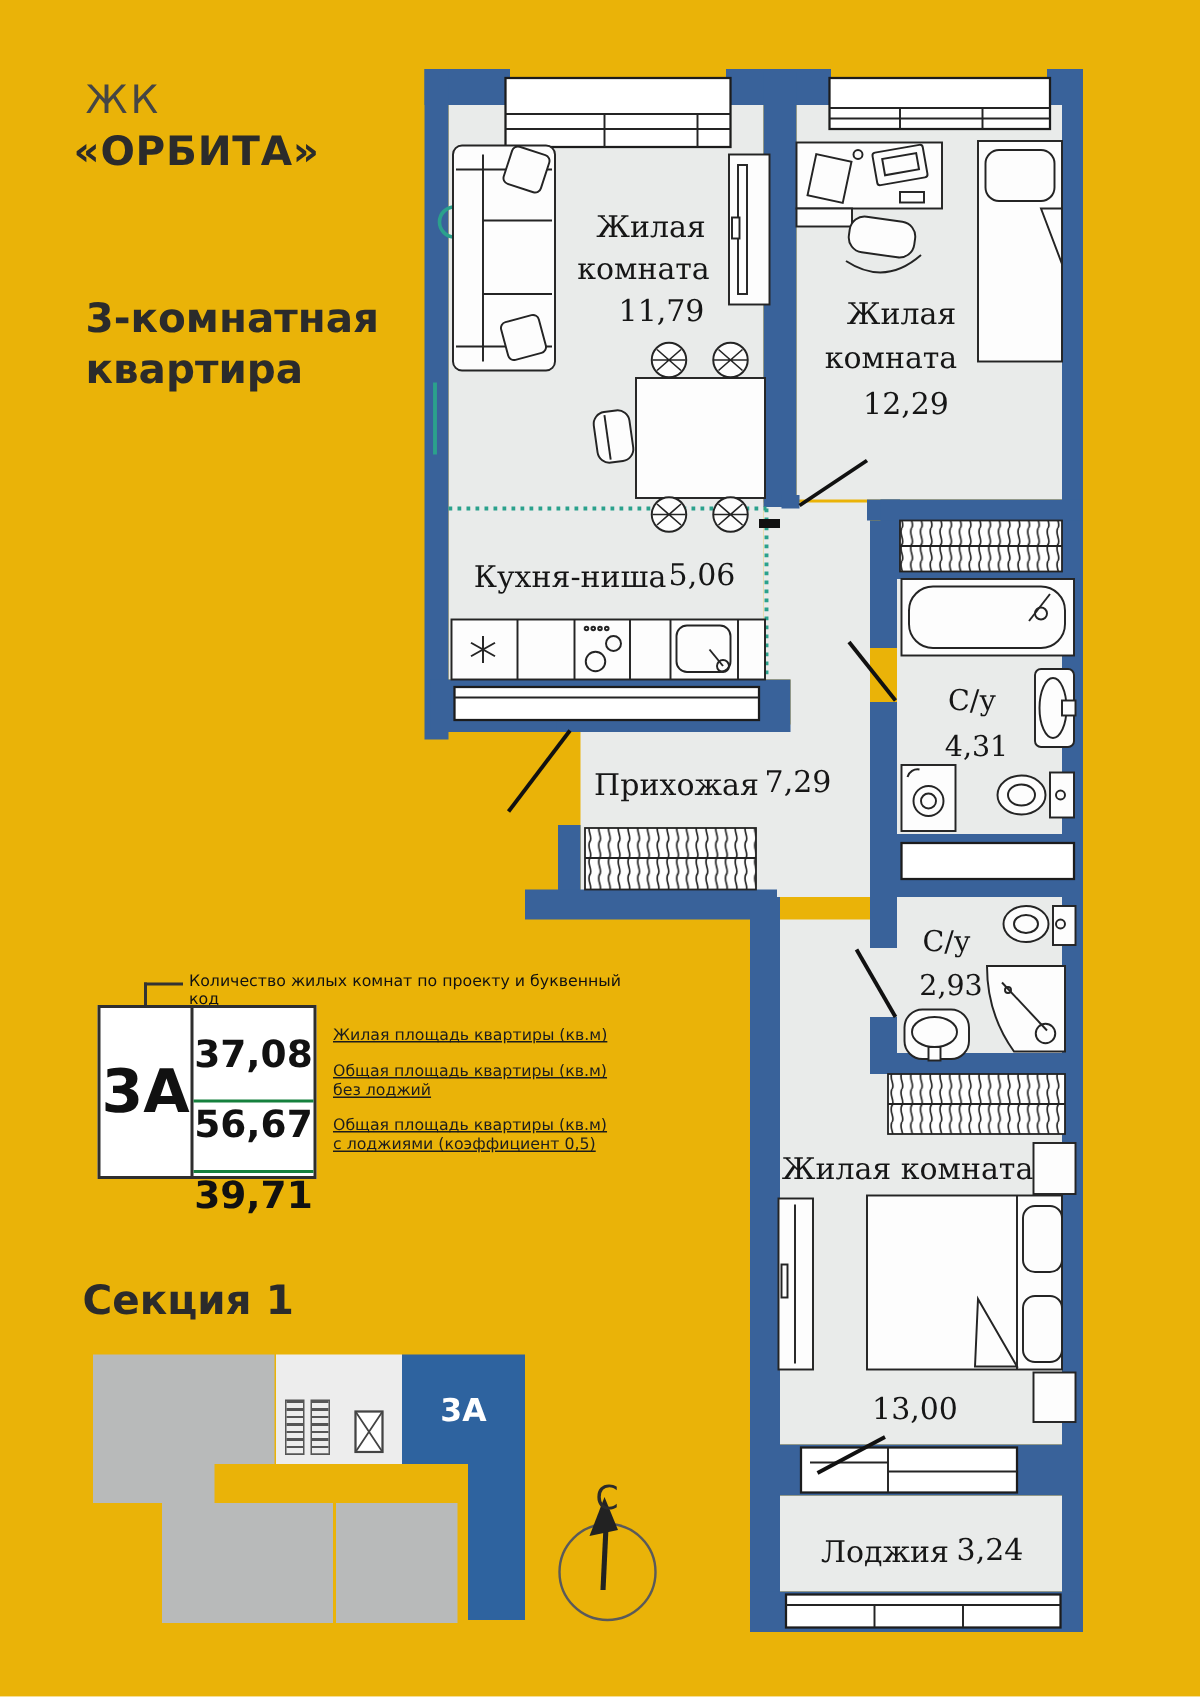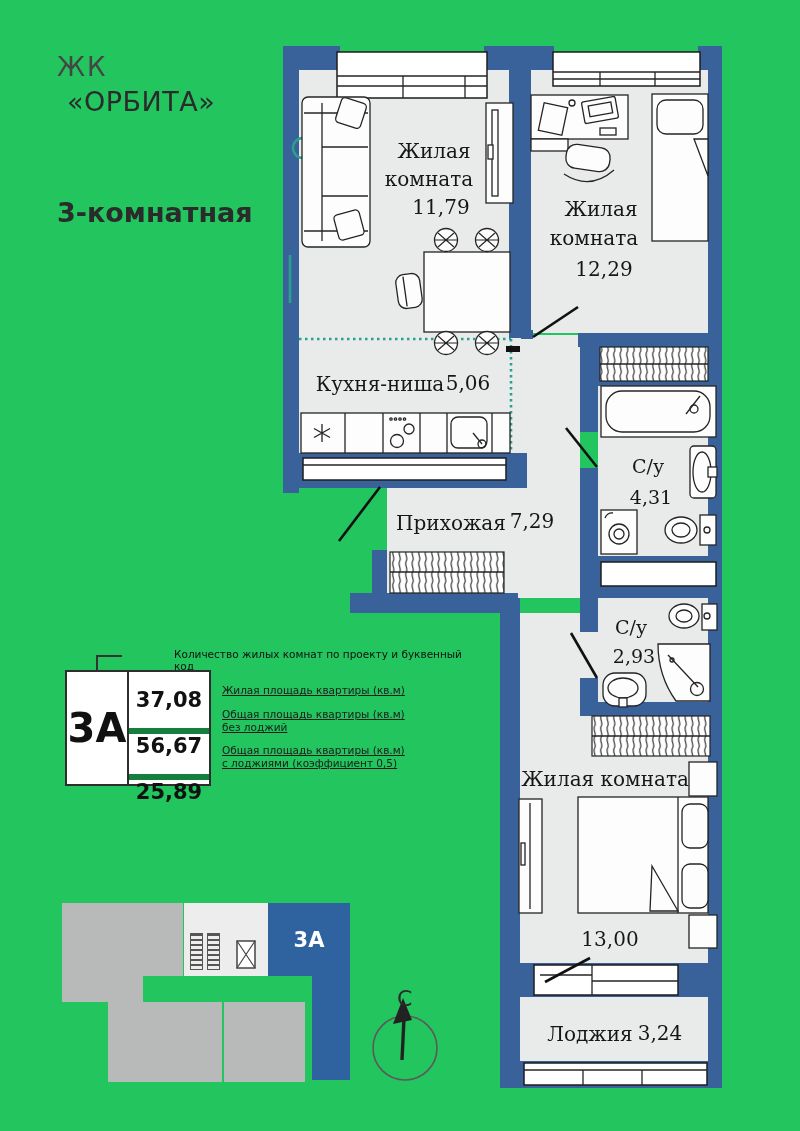--- a/index.html
+++ b/index.html
@@ -1,31 +1,31 @@
 <!DOCTYPE html>
 <html><head>
 <meta charset="utf-8">
 <style>
   html,body{margin:0;padding:0;background:#fff;}
-  #page{position:relative;width:800px;height:1131px;background:#22c55e;overflow:hidden;
+  #page{position:relative;width:800px;height:1131px;background:#eab308;overflow:hidden;
         font-family:"DejaVu Sans","Liberation Sans",sans-serif;}
   .abs{position:absolute;}
   
   .brand-prefix{left:57px;top:52px;font-size:26px;font-weight:500;color:#454545;letter-spacing:2px;}
-  .brand-name{left:67px;top:86px;font-size:27px;font-weight:400;color:#2b2b2b;letter-spacing:.5px;}
+  .brand-name{left:49px;top:86px;font-size:27px;font-weight:700;color:#2b2b2b;letter-spacing:.5px;}
   .apt-title{left:57px;top:196px;font-size:27px;font-weight:800;color:#2b2b2b;line-height:34px;}
   
   .callout-line{left:96px;top:655px;width:24px;height:17px;border-left:2px solid #333;border-top:2px solid #333;}
-  .callout-text{left:126px;top:648px;width:300px;font-size:10.5px;color:#111;margin-left:48px;}
+  .callout-text{left:126px;top:648px;width:300px;font-size:10.5px;color:#111;}
   .legend-table{left:65px;top:670px;width:142px;height:112px;border:2px solid #2e2e2e;display:flex;background:#fff;}
   .legend-code{width:60px;border-right:2px solid #2e2e2e;display:flex;align-items:center;justify-content:center;
                font-size:40px;font-weight:800;color:#111;}
   .legend-rows{flex:1;display:flex;flex-direction:column;}
-  .legend-rows div{flex:1;display:flex;align-items:center;justify-content:center;font-size:21px;font-weight:800;color:#111;margin-top:16px;}
-  .legend-rows div + div{border-top:6px solid #15803d;}
+  .legend-rows div{flex:1;display:flex;align-items:center;justify-content:center;font-size:25px;font-weight:800;color:#111;margin-top:16px;}
+  .legend-rows div + div{border-top:2px solid #15803d;}
   .side-label{left:222px;width:190px;font-size:10.5px;line-height:13px;color:#1c1c1c;white-space:pre-line;text-decoration:underline;}
   
   .section-title{left:55px;top:852px;font-size:27px;font-weight:800;color:#2b2b2b;}
   .blk{position:absolute;}
   .g1{background:#b8baba;}
   .core{background:#ededed;}
   .bl{background:#2e639f;}
   .unit-label{color:#fff;font-weight:800;font-size:21px;display:flex;align-items:center;justify-content:center;height:100%;}
   .stair-col{width:11px;height:35px;border:1px solid #555;
      background:repeating-linear-gradient(to bottom,#555 0 1.5px,transparent 1.5px 5px);}
@@ -41,38 +41,40 @@
 </style>
 </head>
 <body>
 
 <div id="page">
 
   <div class="abs brand-prefix">ЖК</div>
   <div class="abs brand-name">«ОРБИТА»</div>
   <div class="abs apt-title">
     <div>3-комнатная</div>
+    <div>квартира</div>
   </div>
 
   <div class="abs callout-line"></div>
   <div class="abs callout-text">Количество жилых комнат по проекту и буквенный код</div>
   <div class="abs legend-table">
     <div class="legend-code">3А</div>
     <div class="legend-rows">
       <div>37,08</div>
       <div>56,67</div>
-      <div>25,89</div>
+      <div>39,71</div>
     </div>
   </div>
   <div class="abs side-label" style="top:684px">Жилая площадь квартиры (кв.м)</div>
   <div class="abs side-label" style="top:708px">Общая площадь квартиры (кв.м)
 без лоджий</div>
   <div class="abs side-label" style="top:744px">Общая площадь квартиры (кв.м)
 с лоджиями (коэффициент 0,5)</div>
 
+  <div class="abs section-title">Секция 1</div>
   <div class="blk g1" style="left:62px;top:903px;width:121px;height:73px"></div>
   <div class="blk g1" style="left:62px;top:976px;width:81px;height:26px"></div>
   <div class="blk core" style="left:184px;top:903px;width:84px;height:73px"></div>
   <div class="blk" style="left:190px;top:933px;display:flex;gap:4px">
     <div class="stair-col"></div>
       <div class="stair-col"></div>
   </div>
   <div class="blk" style="left:236px;top:940px;width:20px;height:29px">
     <svg width="20" height="29">
         <rect x="1" y="1" width="18" height="27" fill="#fff" stroke="#444" stroke-width="1.5"></rect>

